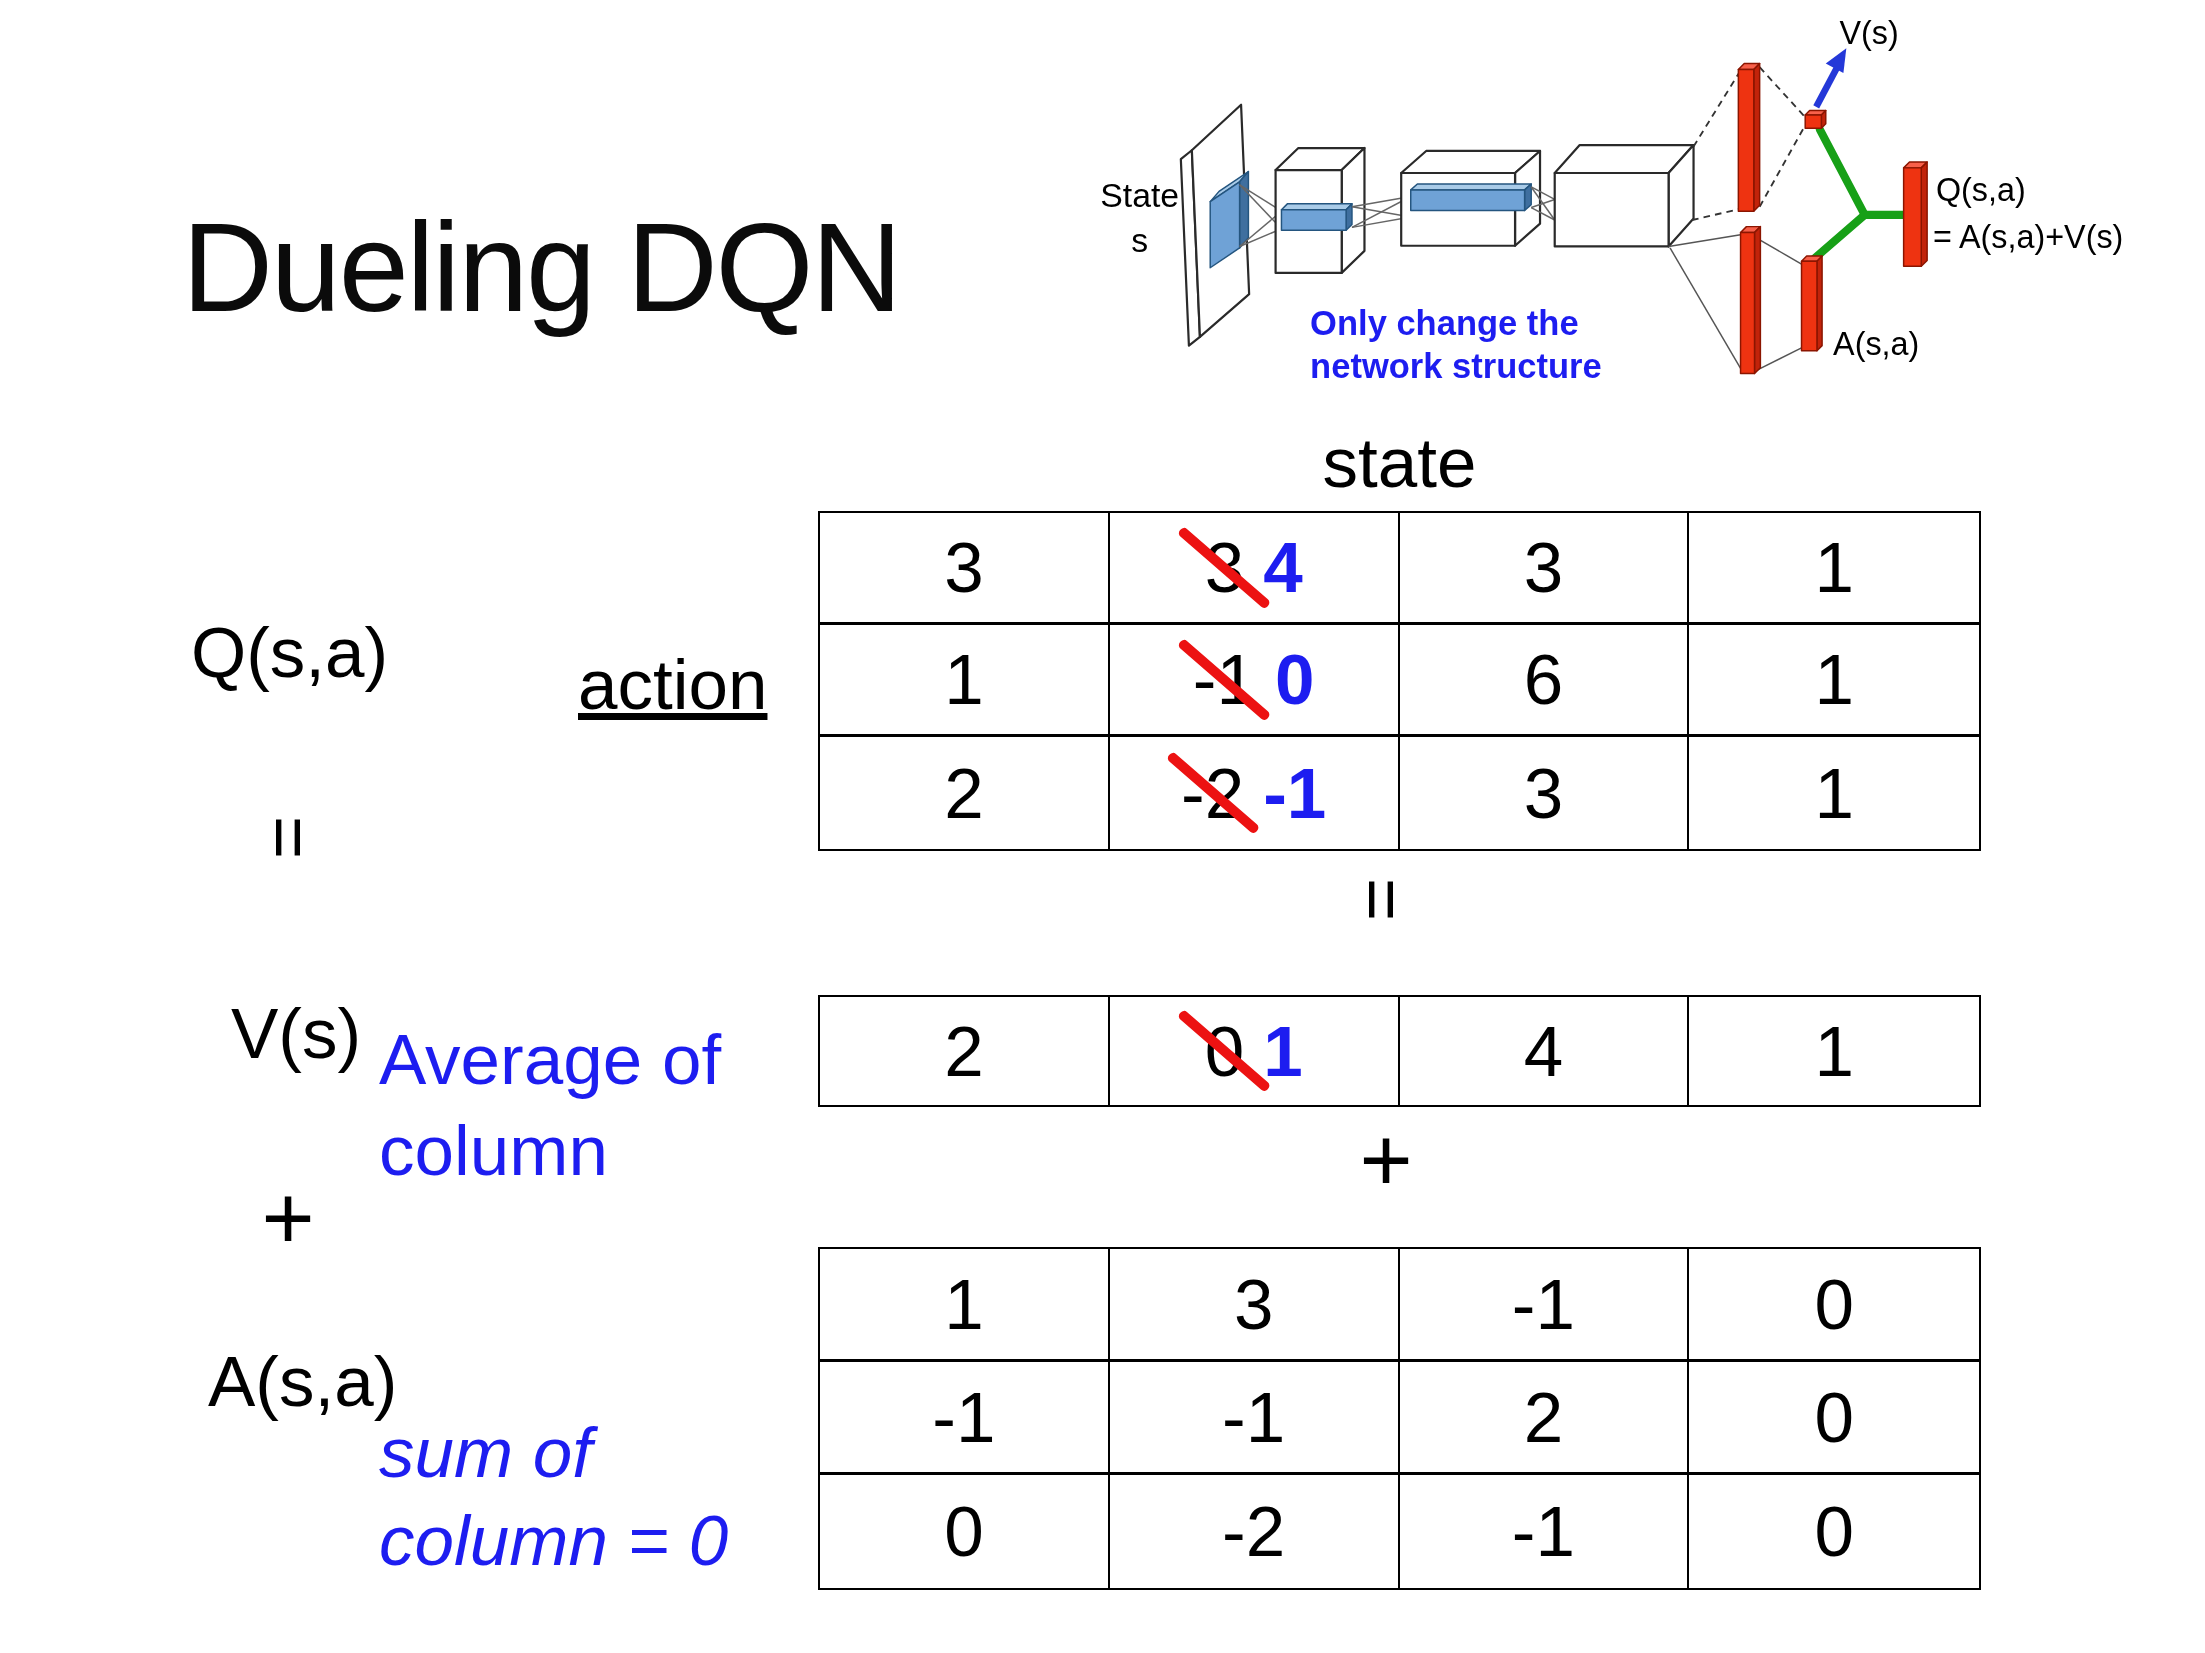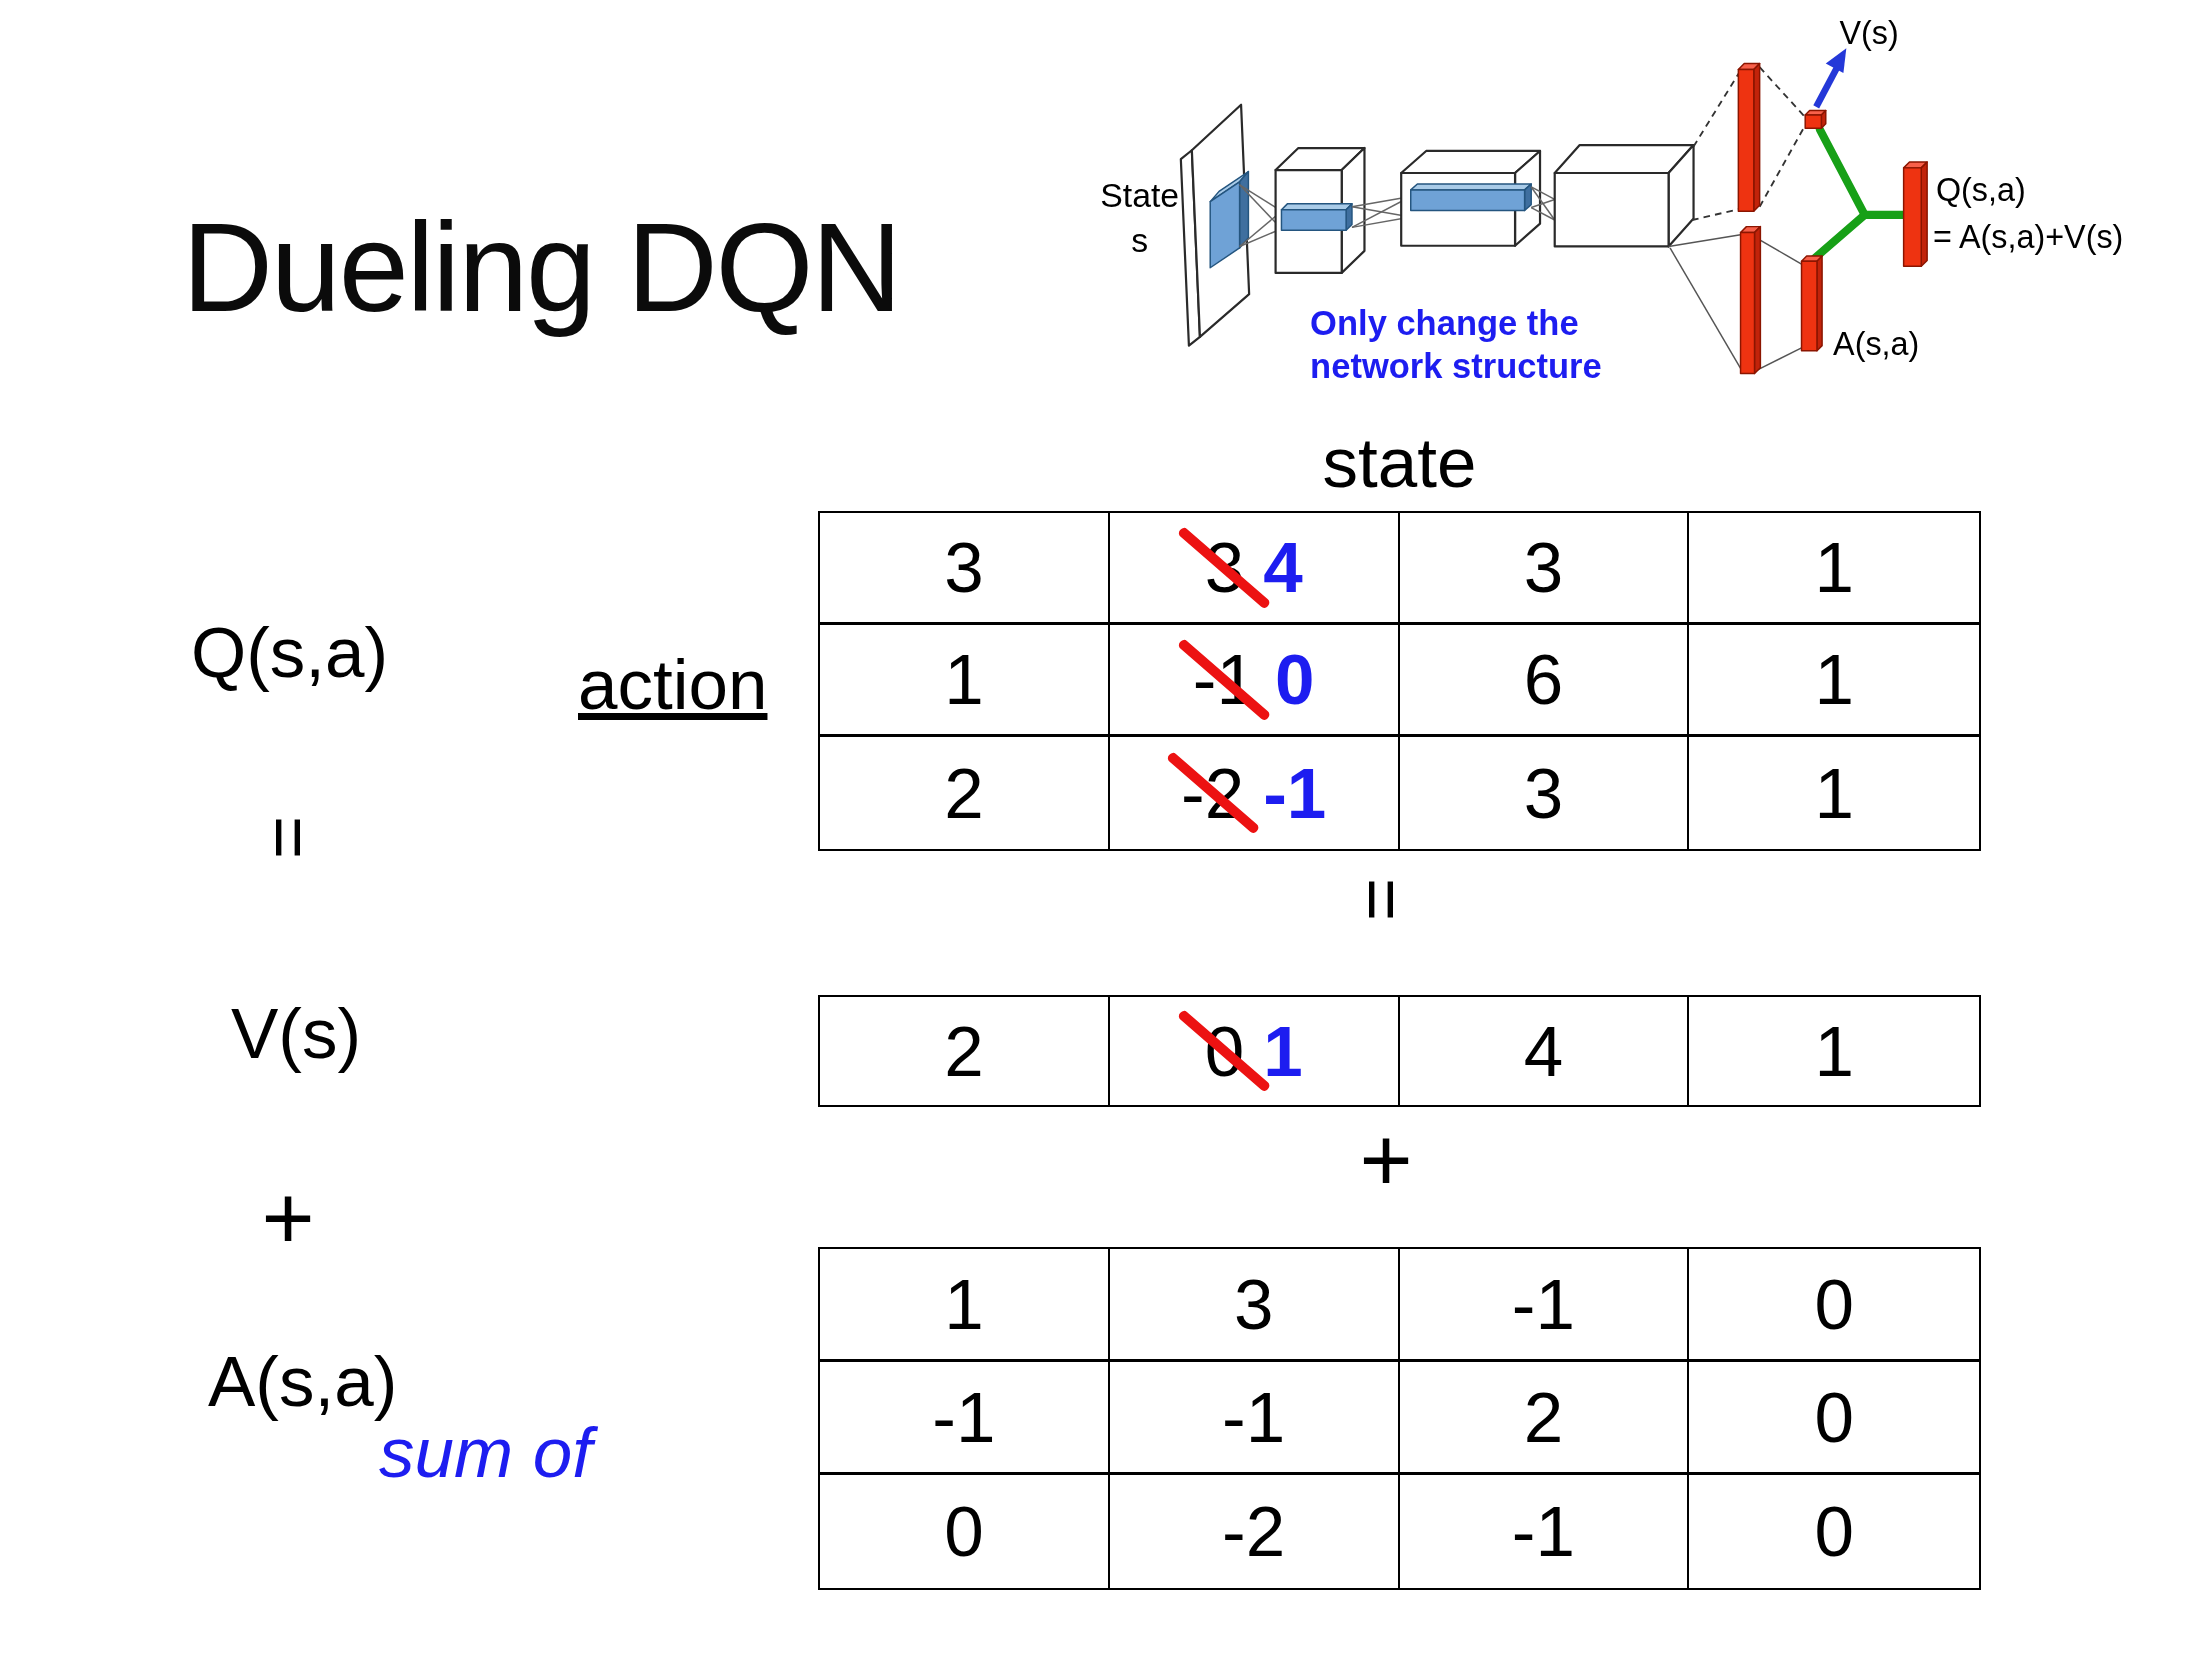--- a/index.html
+++ b/index.html
@@ -191,22 +191,27 @@
   <div class="op rot" style="left:1324px;top:840px;">
     <span>=</span>
   </div>
   <div class="op plus" style="left:229px;top:1159px;">
     <span>+</span>
   </div>
   <div class="op plus" style="left:1327px;top:1101px;">
     <span>+</span>
   </div>
 
+  <div class="abs note" style="left:379px;top:1014px;">
+    <div>Average of</div>
+    <div>column</div>
+  </div>
   <div class="abs note tight" style="left:379px;top:1409px;font-style:italic;">
     <div>sum of</div>
+    <div>column = 0</div>
   </div>
 
   <div class="mtable" style="left:818px;top:511px;width:1163px;height:340px;grid-template-columns:repeat(4,1fr);grid-template-rows:repeat(3,1fr);">
     <div class="cell">
         <span>3</span>
       </div>
     <div class="cell crossed">
       <span class="pair">
         <span class="oldv"><span>3</span><span class="slash"></span></span>
         <span class="newv">4</span>

